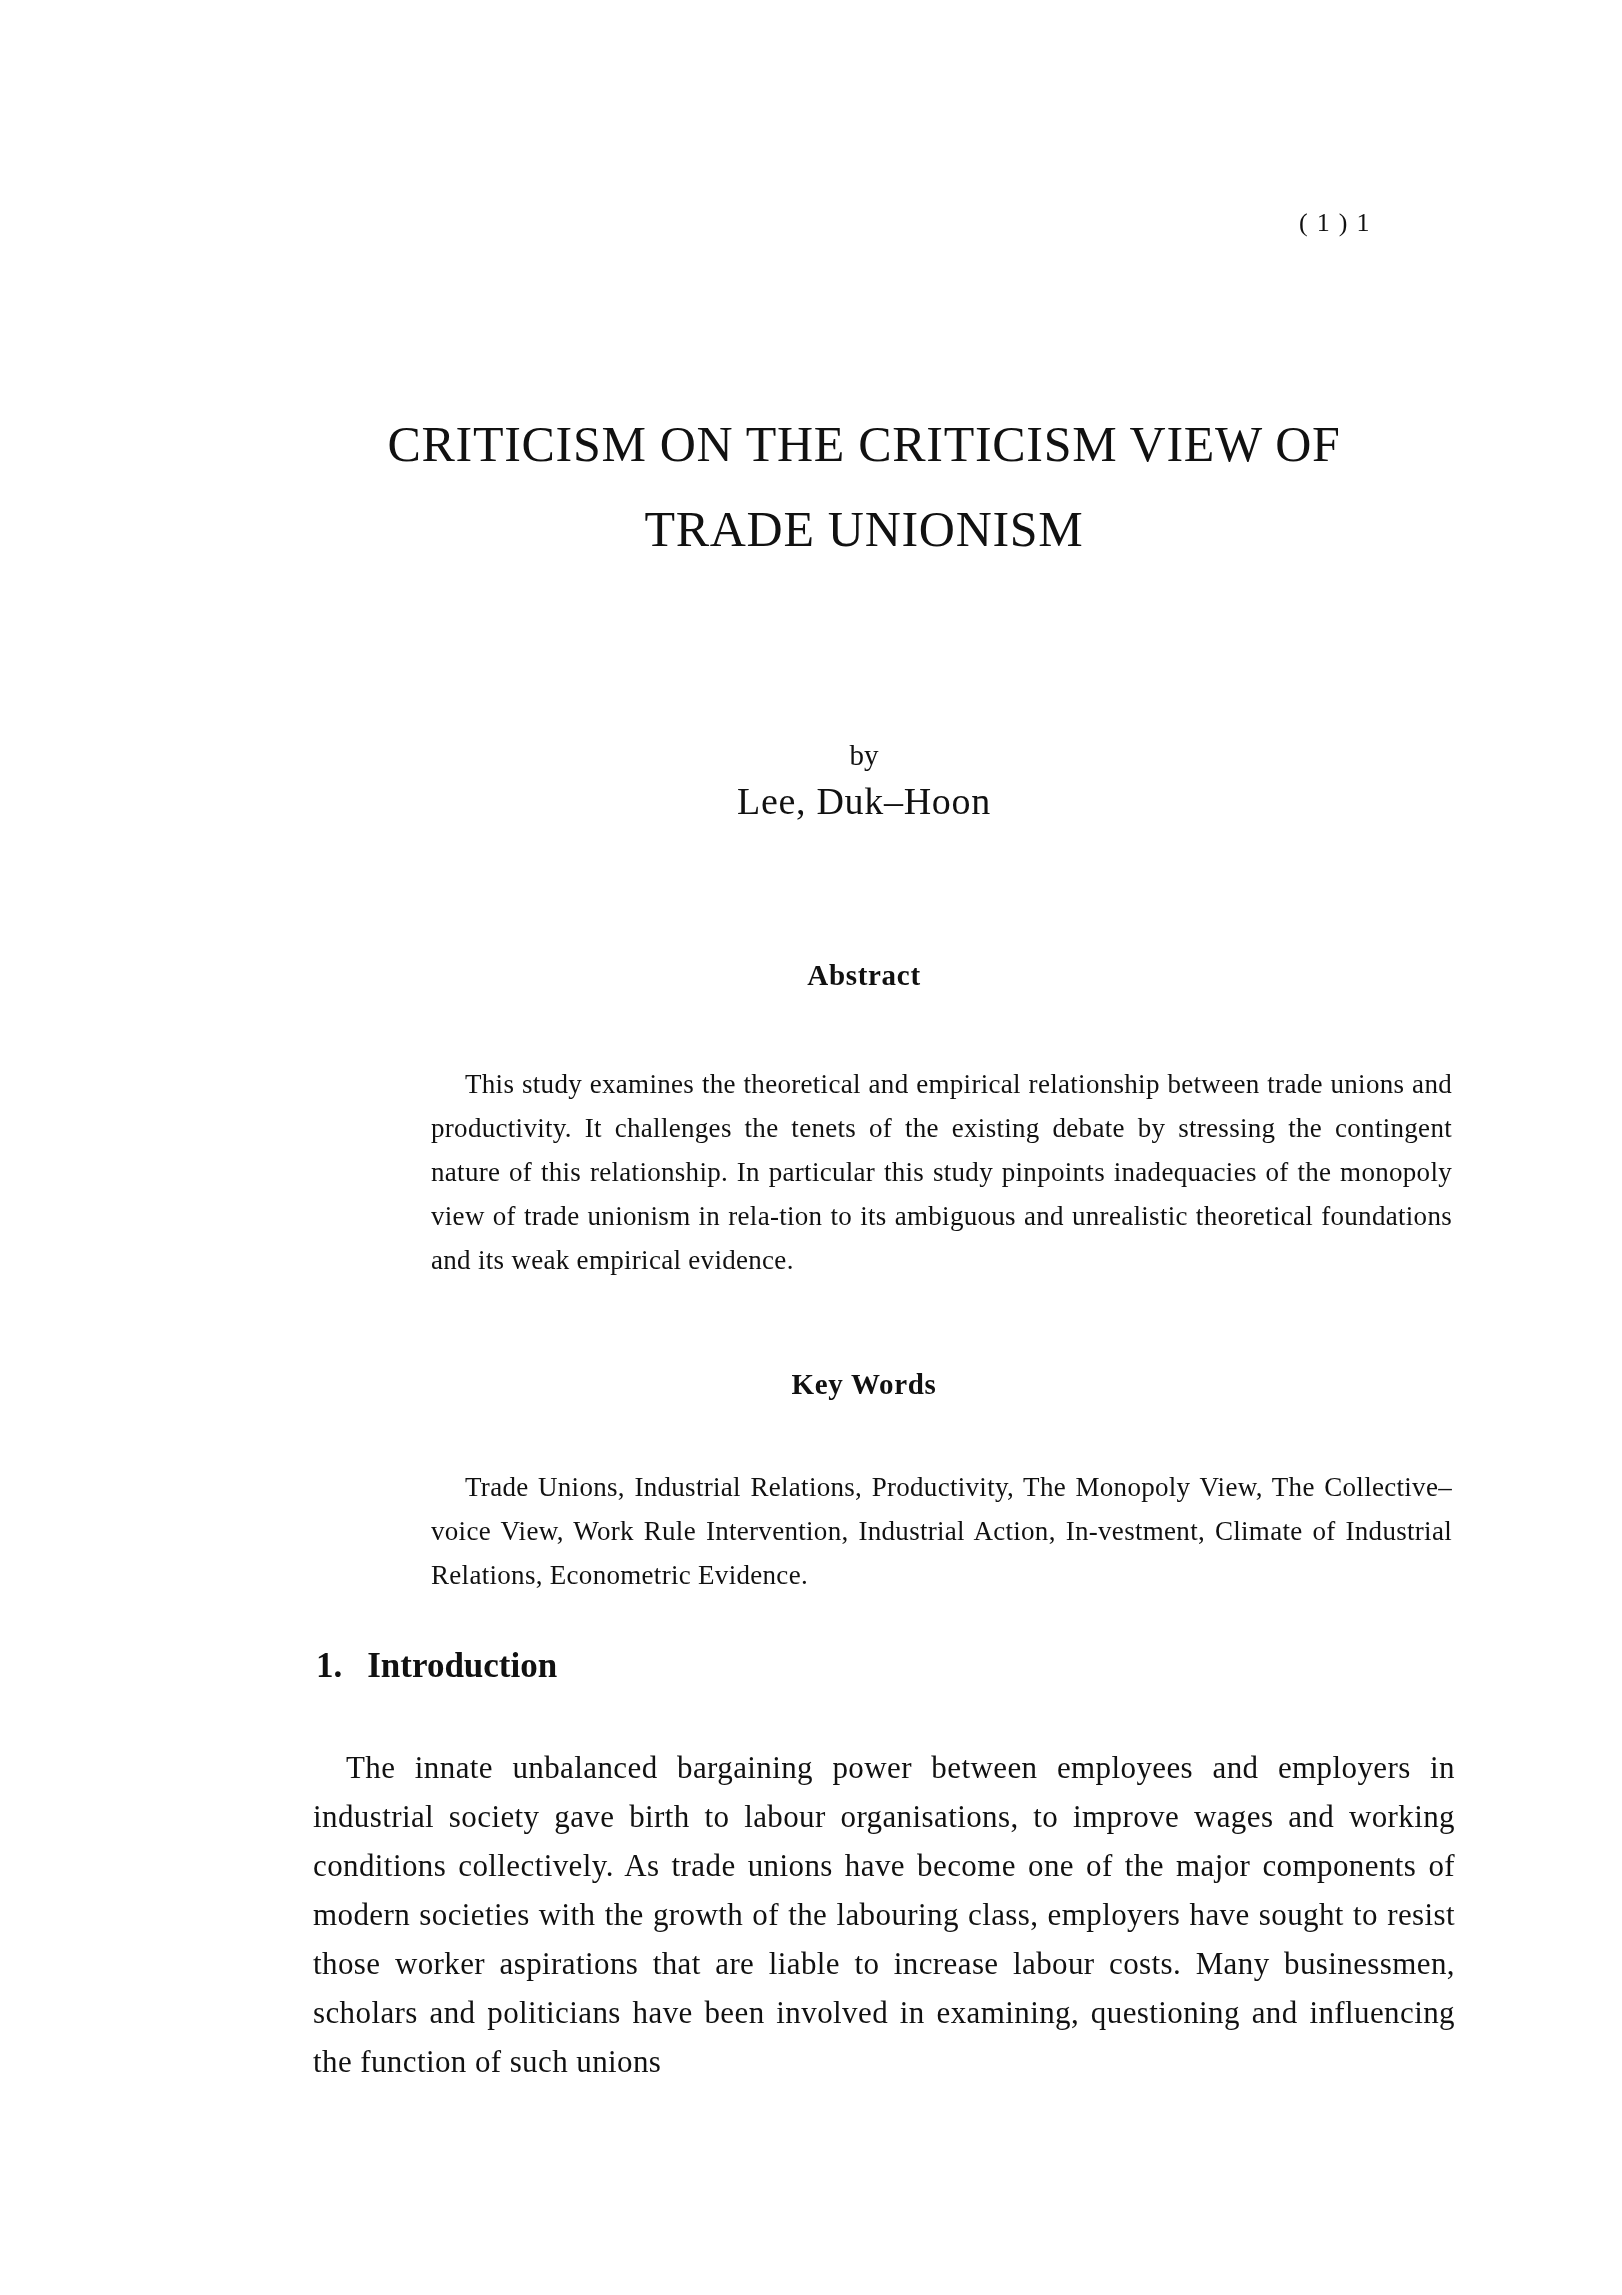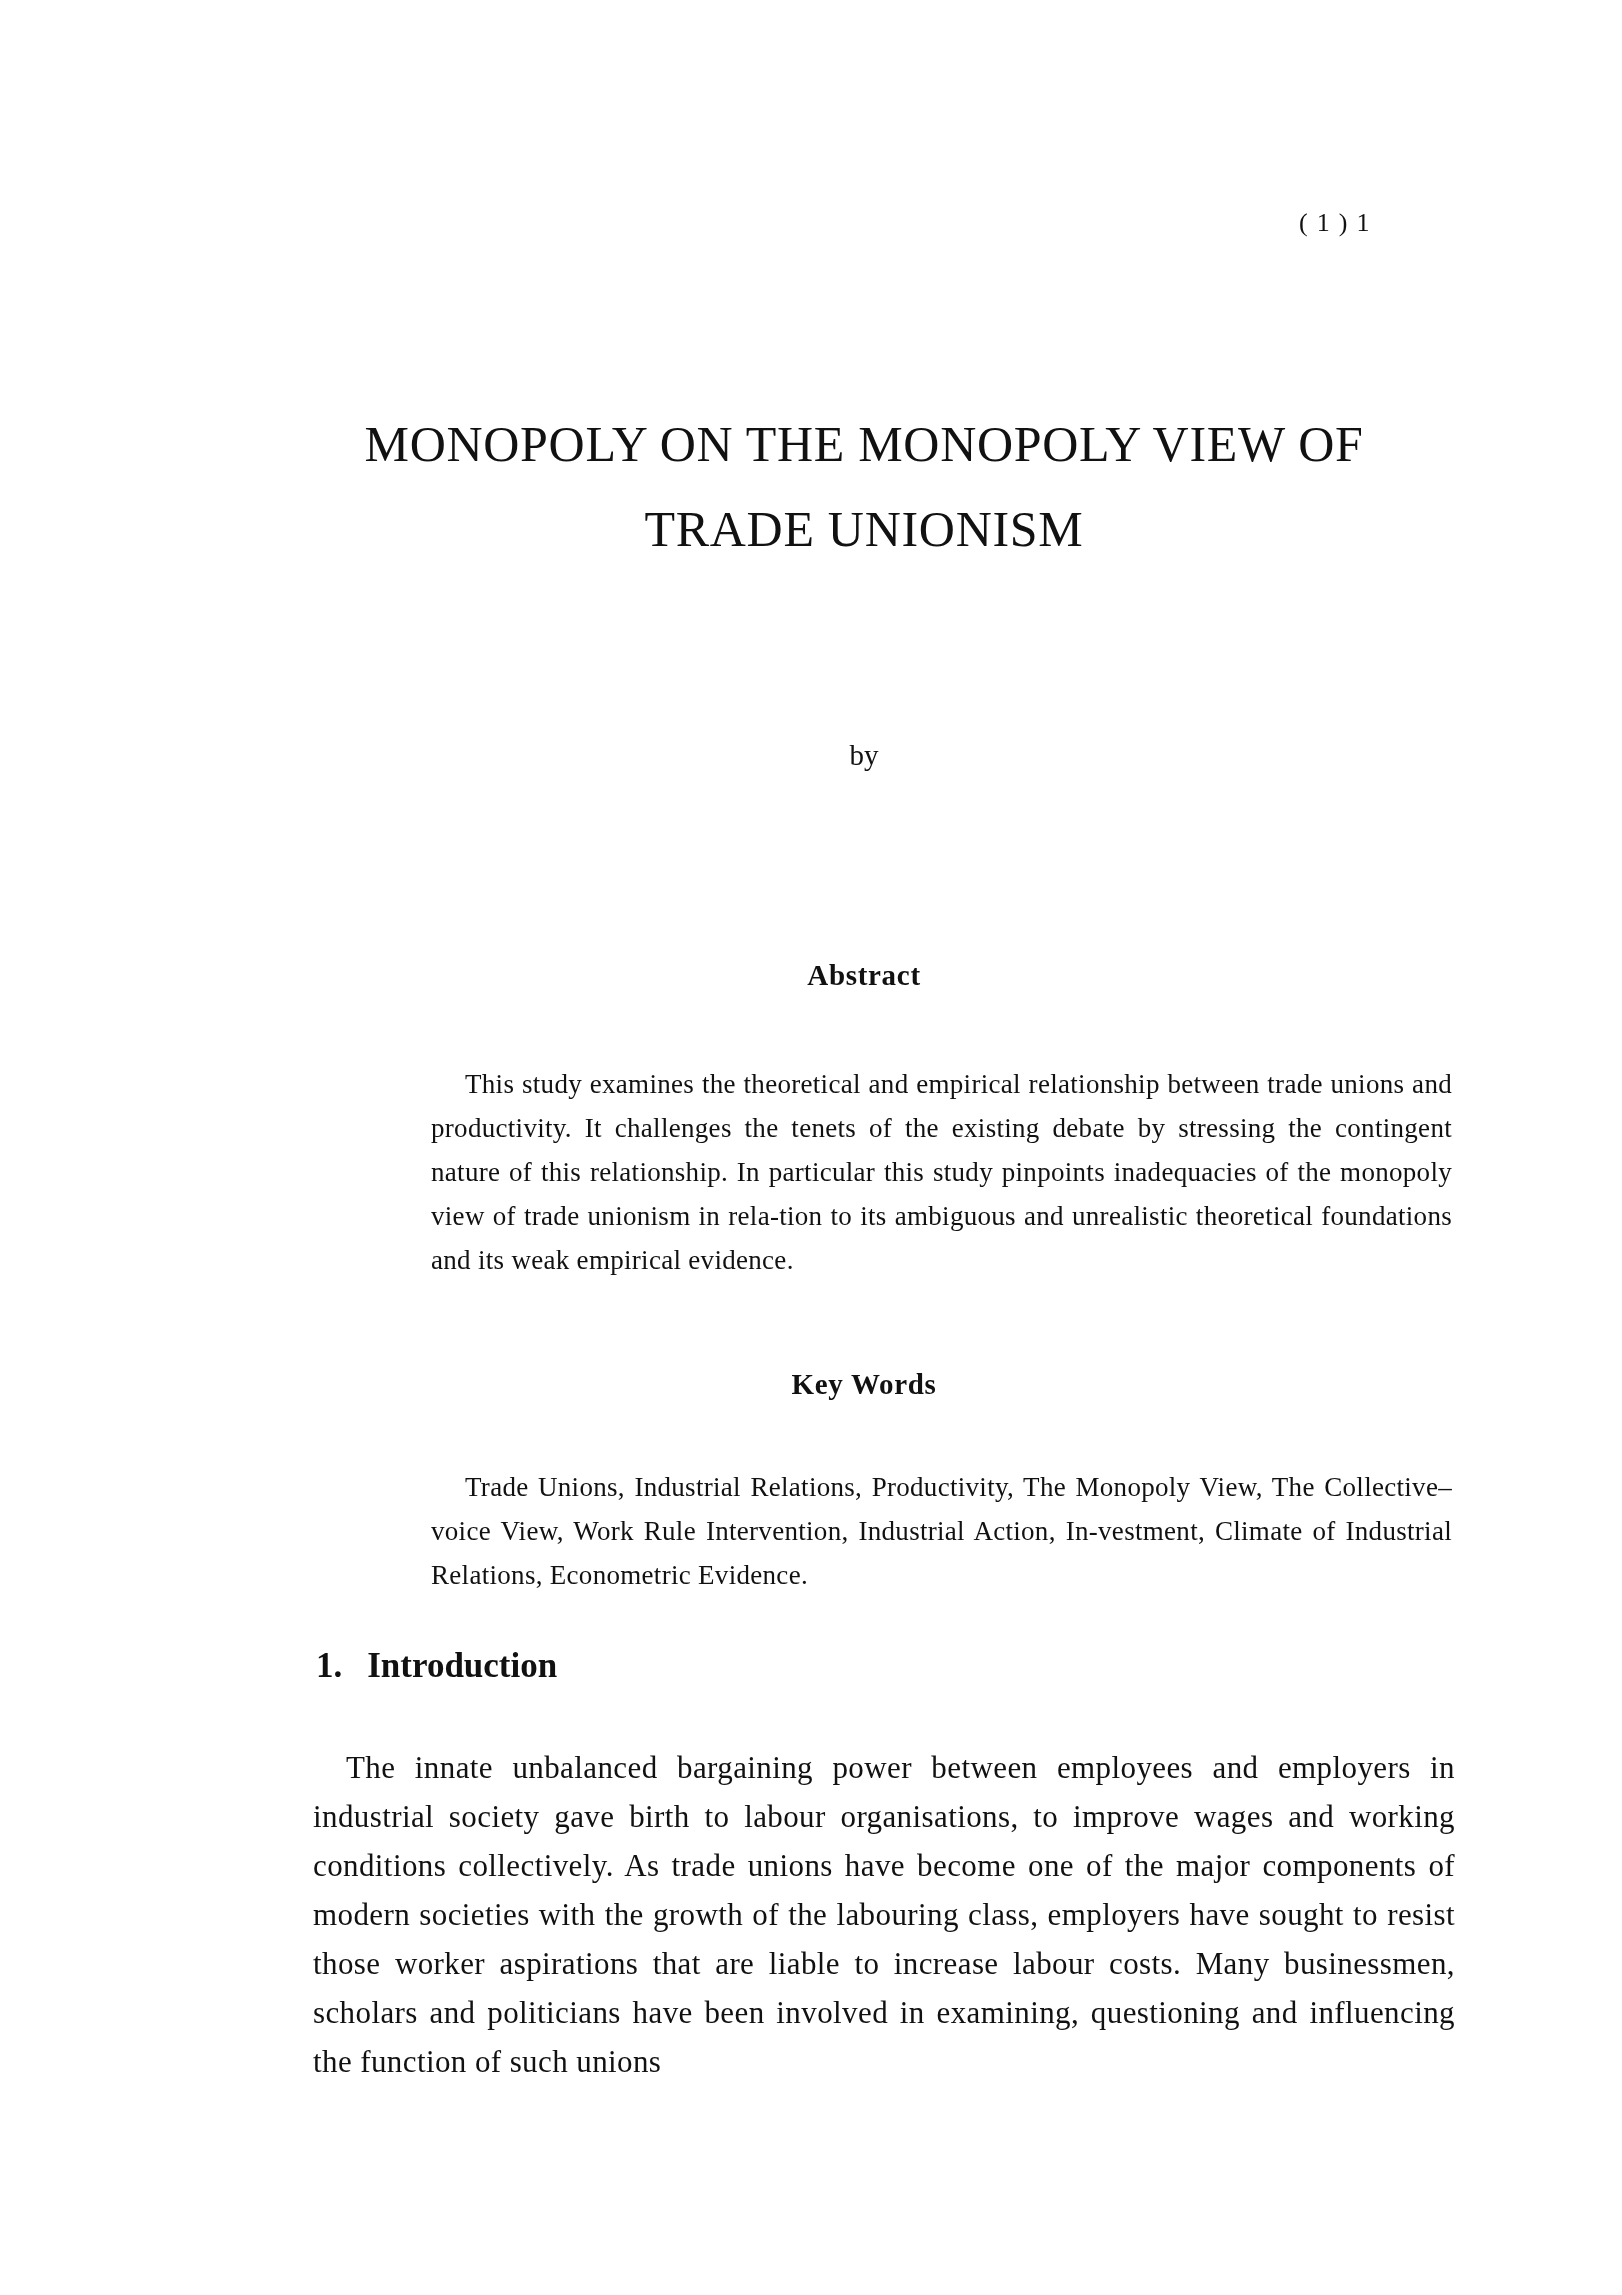--- a/index.html
+++ b/index.html
@@ -101,27 +101,28 @@
       letter-spacing: 0.4px;
       margin: 12px;
     }
   </style>
 </head>
 <body>
 
 <div class="page-number">( 1 ) 1</div>
 
 <h1 class="title">
-  <div>MONOPOLY ON THE MONOPOLY VIEW OF</div>
+  <div>CRITICISM ON THE CRITICISM VIEW OF</div>
   <div>TRADE UNIONISM</div>
 </h1>
 
 <div class="by">by</div>
 
 <div class="authors">
+  <div>Lee, Duk–Hoon</div>
 </div>
 
 <div class="section-label abstract-label">Abstract</div>
 <p class="abstract-body">This study examines the theoretical and empirical relationship between trade unions and productivity. It challenges the tenets of the existing debate by stressing the contingent nature of this relationship. In particular this study pinpoints inadequacies of the monopoly view of trade unionism in rela-tion to its ambiguous and unrealistic theoretical foundations and its weak empirical evidence.</p>
 
 <div class="section-label keywords-label">Key Words</div>
 <p class="keywords-body">Trade Unions, Industrial Relations, Productivity, The Monopoly View, The Collective–voice View, Work Rule Intervention, Industrial Action, In-vestment, Climate of Industrial Relations, Econometric Evidence.</p>
 
 <h2 class="section-heading"><span class="num">1.</span><span>Introduction</span></h2>
 

